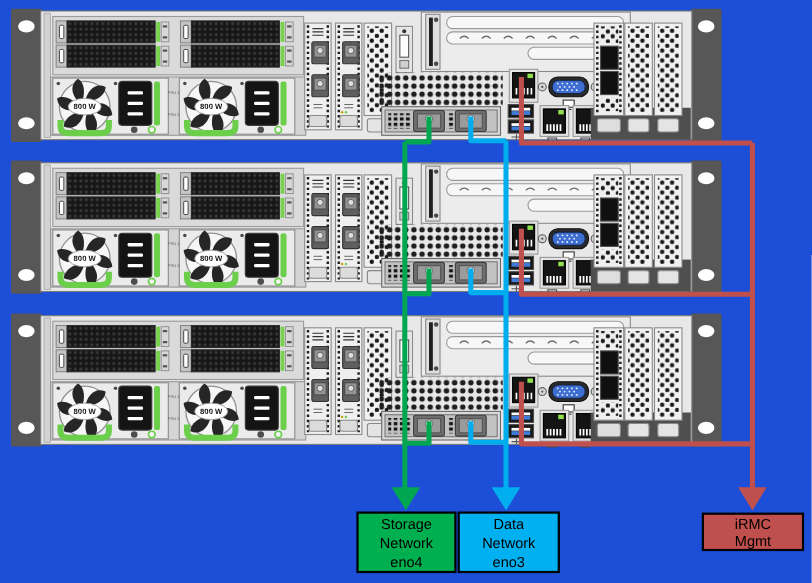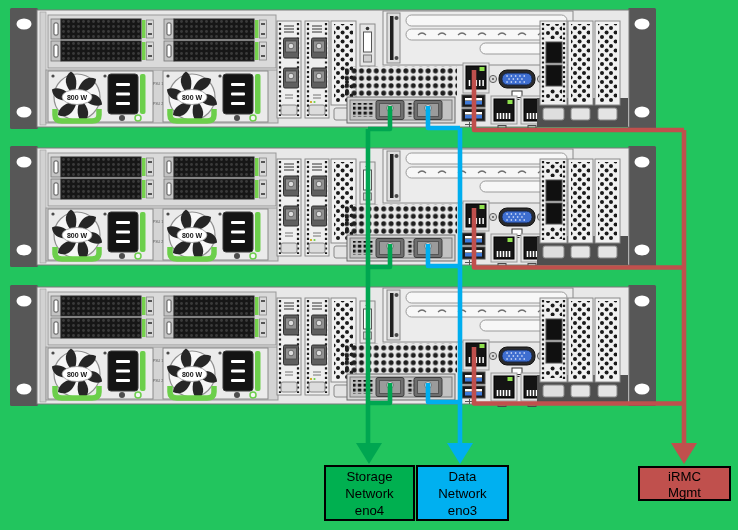--- a/index.html
+++ b/index.html
@@ -1,16 +1,16 @@
 <!DOCTYPE html>
 <html><head>
 <meta charset="utf-8">
 <style>
   html,body{margin:0;padding:0;background:#FFFFFF;}
-  .stage{width:738px;height:530px;position:relative;background:#22c55e;overflow:hidden;}
+  .stage{width:738px;height:530px;position:relative;background:#1d4ed8;overflow:hidden;}
   svg{display:block;}
   text{font-family:"Liberation Sans","DejaVu Sans",sans-serif;}
   .boxlbl{font-size:13.2px;fill:#000000;text-anchor:middle;}
   .psulbl{font-size:3.6px;fill:#5A5A5A;text-anchor:middle;}
   .wattlbl{font-size:7px;font-weight:bold;fill:#111;text-anchor:middle;}
 </style>
 </head>
 <body>
 
 <div class="stage">

